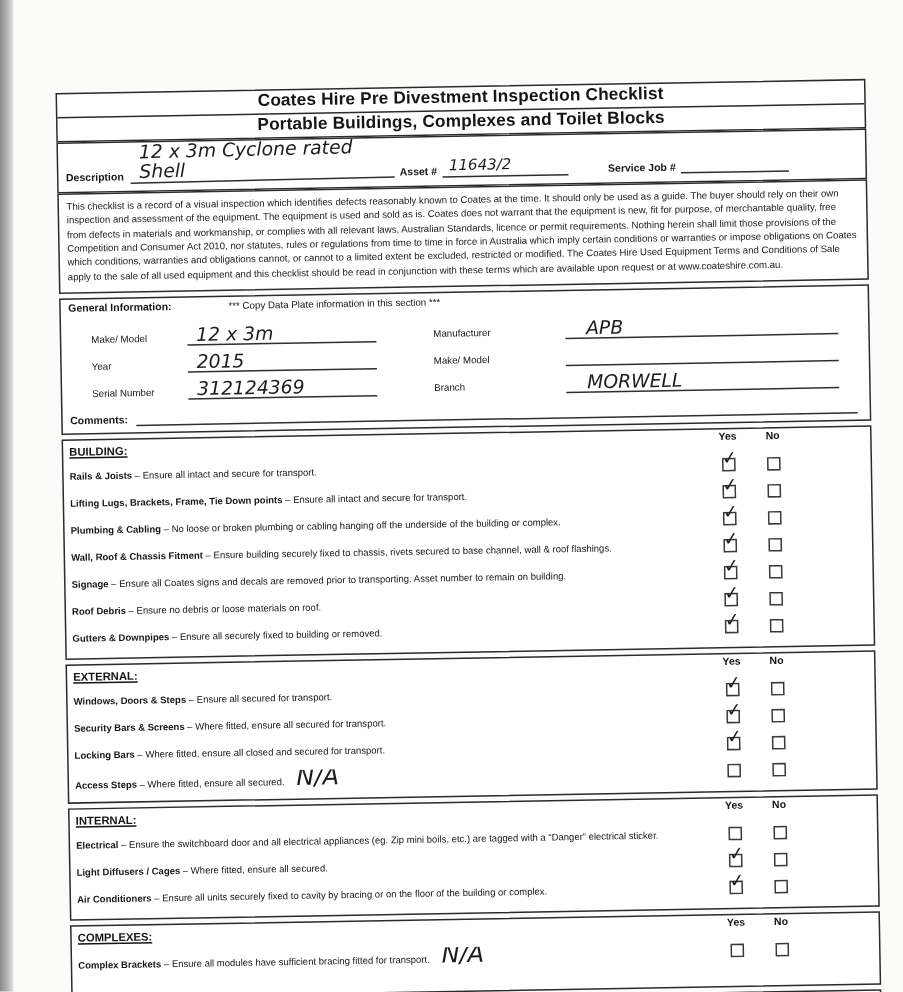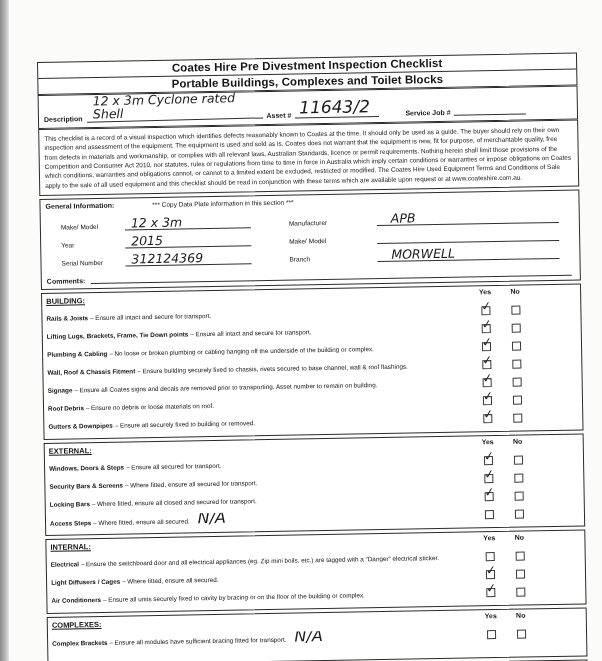--- a/index.html
+++ b/index.html
@@ -13,21 +13,21 @@
   
   .hdr-row{text-align:center;font-weight:bold;font-size:11.5px;line-height:15px;letter-spacing:.1px;}
   .hdr-row.first{border-bottom:1.2px solid #2b2b2b;}
 
   
   .desc-row{display:flex;align-items:flex-end;padding:3px 8px 5px 5px;height:24px;}
   .lab{font-size:7px;font-weight:bold;white-space:nowrap;}
   .hw{font-family:"DejaVu Sans",sans-serif;font-style:italic;color:#1c1c1c;line-height:1;}
   .u{border-bottom:1px solid #2f2f2f;}
   .desc-val{width:168px;margin:0 4px;font-size:12.5px;padding:0 2px 1px 6px;transform:rotate(-.4deg);}
-  .asset-val{width:78px;margin:0 4px;font-size:17px;padding:0 2px 1px 4px;}
+  .asset-val{width:78px;margin:0 4px;font-size:10px;padding:0 2px 1px 4px;}
   .sj{margin-left:22px;}
   .sj-line{width:72px;border-bottom:1px solid #2f2f2f;height:9px;margin-left:3px;}
 
   
   .disclaimer{font-size:6.45px;line-height:1.45;padding:4px 6px 5px 5px;color:#222;}
 
   
   .gi-head{padding:3px 6px 1px 5px;font-size:7px;}
   .gi-head .note{font-size:6.5px;font-weight:normal;margin-left:36px;}
   .gi-grid{display:flex;padding:3px 10px 2px 20px;}

